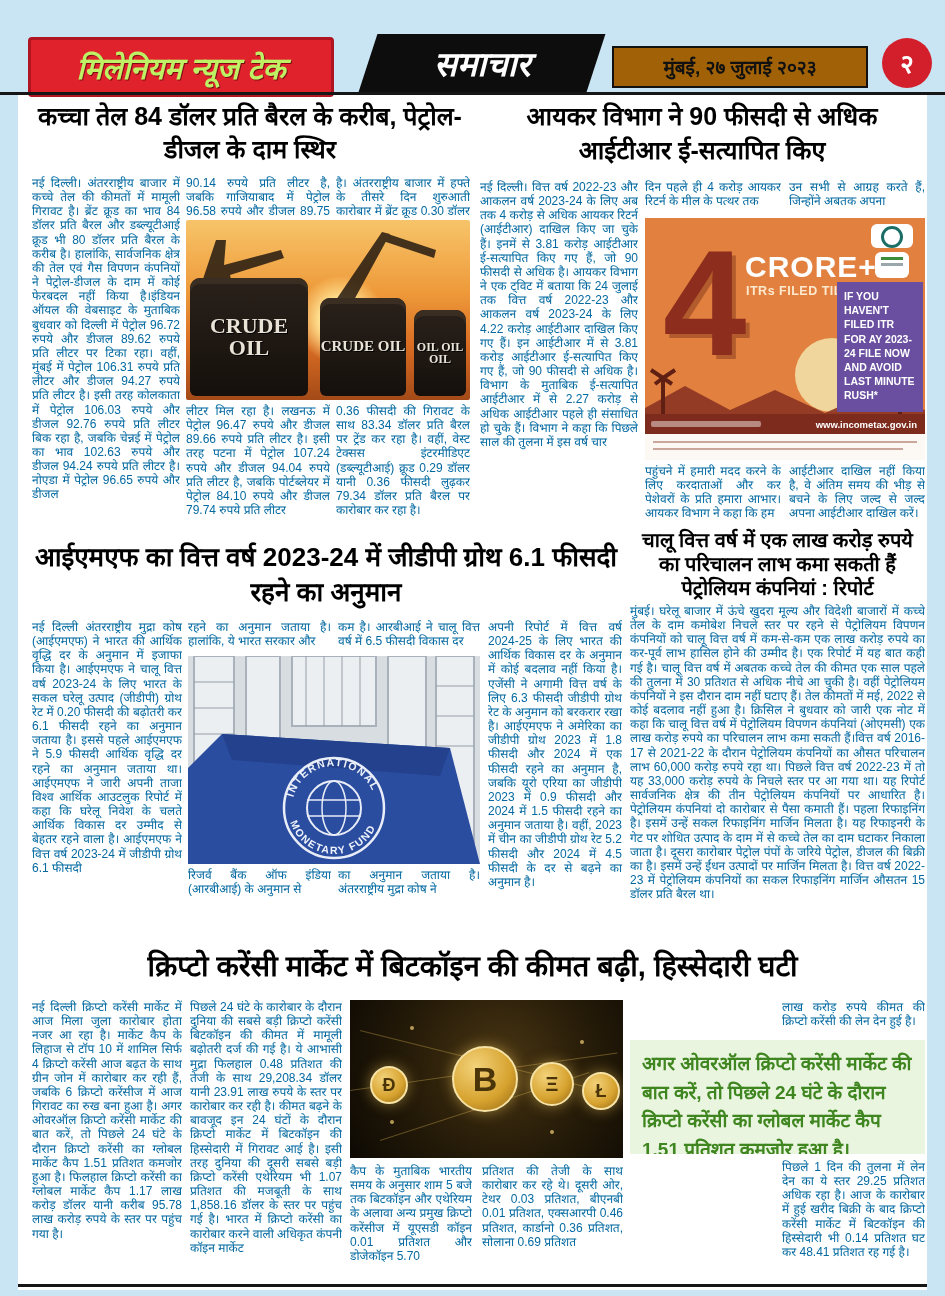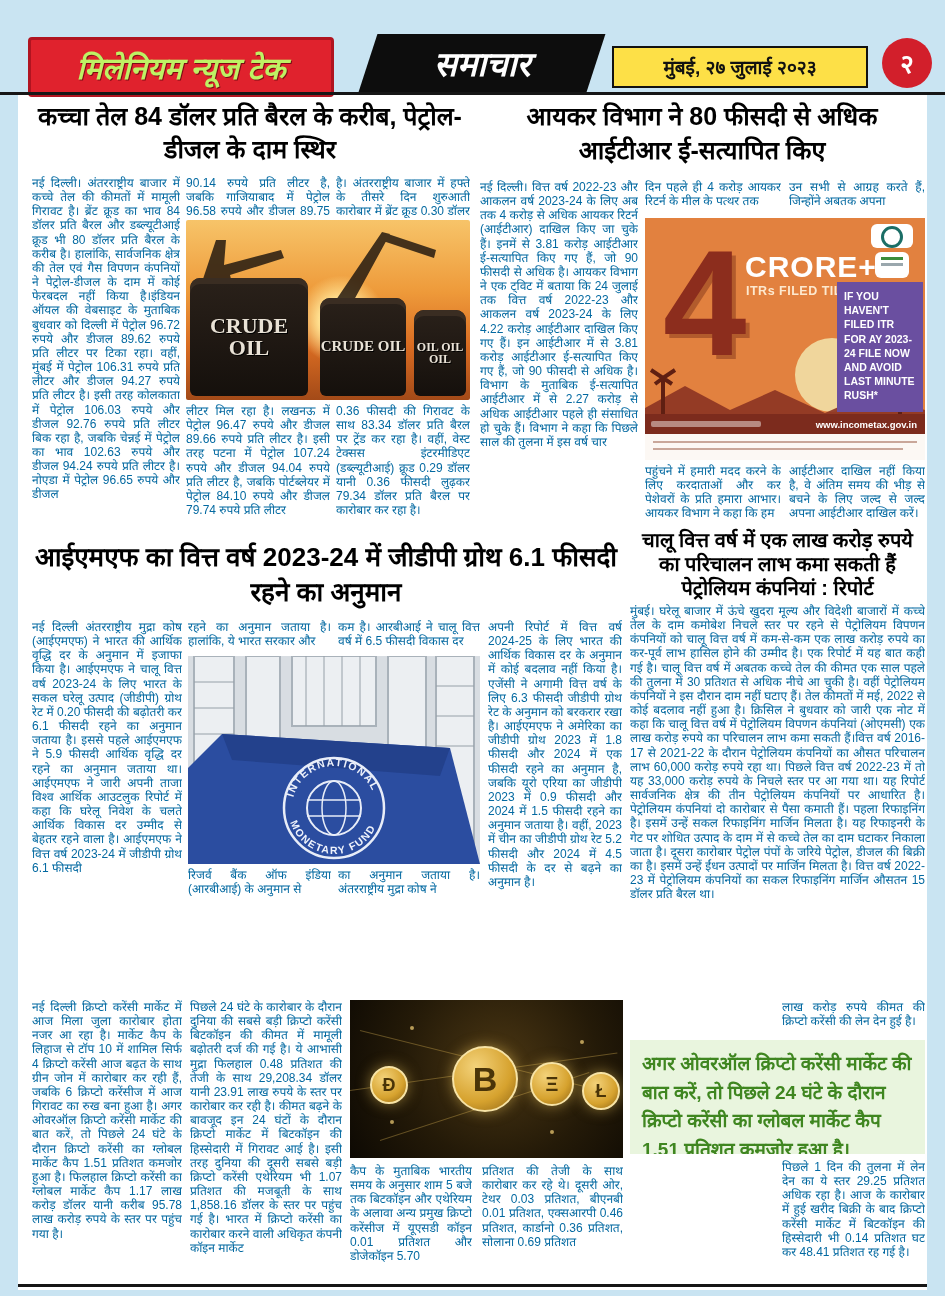--- a/index.html
+++ b/index.html
@@ -7,21 +7,21 @@
   .abs{position:absolute;}
   .paper{background:#ffffff;}
   .col{font-size:12px;line-height:1.18;text-align:justify;color:#0369a1;overflow:hidden;word-break:break-word;}
   .headline{font-weight:bold;color:#000;text-align:center;overflow:hidden;}
   .rule{background:#161616;}
   
   .brandbox{background:#e0222d;border:3px solid #b01420;border-radius:4px;display:flex;align-items:center;justify-content:center;}
   .brandbox span{color:#bef264;font-weight:bold;font-size:30px;font-style:italic;text-shadow:1px 1px 0 #7a0d14;}
   .sectionbox{background:#0d0d0d;transform:skewX(-18deg);display:flex;align-items:center;justify-content:center;}
   .sectionbox span{color:#fff;font-weight:bold;font-size:34px;font-style:italic;transform:skewX(18deg);}
-  .datebox{background:#fde047;border:2px solid #111;display:flex;align-items:center;justify-content:center;}
+  .datebox{background:#a16207;border:2px solid #111;display:flex;align-items:center;justify-content:center;}
   .datebox span{font-weight:bold;font-size:19px;color:#111;}
   .pagenum{background:#d21f2b;border-radius:50%;display:flex;align-items:center;justify-content:center;}
   .pagenum span{color:#fff;font-weight:bold;font-size:26px;}
   
   .oilimg{background:linear-gradient(180deg,#f7c469 0%,#ee9a3a 40%,#d96c22 70%,#a34a18 100%);overflow:hidden;border-radius:2px;}
   .sun{position:absolute;width:90px;height:90px;border-radius:50%;background:radial-gradient(circle,#fff7d8 0%,#ffdf8e 35%,rgba(255,200,90,0) 70%);}
   .barrel{position:absolute;background:linear-gradient(180deg,#2a211a,#15100c);border-radius:10px 10px 6px 6px;box-shadow:inset 0 6px 0 #3a2d22;display:flex;align-items:center;justify-content:center;}
   .barrel span{color:#e9e2d6;font-weight:bold;font-family:"Liberation Serif","DejaVu Serif",serif;text-align:center;line-height:1.02;text-shadow:1px 1px 0 #000;}
   
   .poster{background:#e2813f;overflow:hidden;}
@@ -81,21 +81,21 @@
       <span style="font-size:15px;">CRUDE OIL</span>
     </div>
     <div class="barrel" style="left:228px;top:90px;width:52px;height:86px;">
       <span style="font-size:12px;">OIL OIL OIL</span>
     </div>
   </div>
 
   <div class="abs col" style="left:186px;top:404px;width:144px;height:128px;">लीटर मिल रहा है। लखनऊ में पेट्रोल 96.47 रुपये और डीजल 89.66 रुपये प्रति लीटर है। इसी तरह पटना में पेट्रोल 107.24 रुपये और डीजल 94.04 रुपये प्रति लीटर है, जबकि पोर्टब्लेयर में पेट्रोल 84.10 रुपये और डीजल 79.74 रुपये प्रति लीटर</div>
   <div class="abs col" style="left:336px;top:404px;width:134px;height:128px;">0.36 फीसदी की गिरावट के साथ 83.34 डॉलर प्रति बैरल पर ट्रेंड कर रहा है। वहीं, वेस्ट टेक्सस इंटरमीडिएट (डब्ल्यूटीआई) क्रूड 0.29 डॉलर यानी 0.36 फीसदी लुढ़कर 79.34 डॉलर प्रति बैरल पर कारोबार कर रहा है।</div>
 
-  <div class="abs headline" style="left:478px;top:100px;width:448px;height:76px;font-size:25px;line-height:1.35;">आयकर विभाग ने 80 फीसदी से अधिक आईटीआर ई-सत्यापित किए</div>
+  <div class="abs headline" style="left:478px;top:100px;width:448px;height:76px;font-size:25px;line-height:1.35;">आयकर विभाग ने 90 फीसदी से अधिक आईटीआर ई-सत्यापित किए</div>
   <div class="abs col" style="left:480px;top:180px;width:158px;height:358px;">नई दिल्ली। वित्त वर्ष 2022-23 और आकलन वर्ष 2023-24 के लिए अब तक 4 करोड़ से अधिक आयकर रिटर्न (आईटीआर) दाखिल किए जा चुके हैं। इनमें से 3.81 करोड़ आईटीआर ई-सत्यापित किए गए हैं, जो 90 फीसदी से अधिक है। आयकर विभाग ने एक ट्विट में बताया कि 24 जुलाई तक वित्त वर्ष 2022-23 और आकलन वर्ष 2023-24 के लिए 4.22 करोड़ आईटीआर दाखिल किए गए हैं। इन आईटीआर में से 3.81 करोड़ आईटीआर ई-सत्यापित किए गए हैं, जो 90 फीसदी से अधिक है। विभाग के मुताबिक ई-सत्यापित आईटीआर में से 2.27 करोड़ से अधिक आईटीआर पहले ही संसाधित हो चुके हैं। विभाग ने कहा कि पिछले साल की तुलना में इस वर्ष चार</div>
   <div class="abs col" style="left:645px;top:180px;width:136px;height:34px;">दिन पहले ही 4 करोड़ आयकर रिटर्न के मील के पत्थर तक</div>
   <div class="abs col" style="left:789px;top:180px;width:136px;height:34px;">उन सभी से आग्रह करते हैं, जिन्होंने अबतक अपना</div>
 
   <div class="abs poster" style="left:645px;top:218px;width:280px;height:242px;">
     <div class="abs" style="left:150px;top:120px;width:74px;height:74px;border-radius:50%;background:#f0d69c;"></div>
     <svg class="abs" style="left:0;top:150px;" width="280" height="62" viewBox="0 0 280 62">
       <path d="M0 40 L40 18 L85 42 L130 22 L180 45 L225 25 L280 42 L280 62 L0 62 Z" fill="#8c3322" opacity="0.9"></path>
       <path d="M18 46 L18 10 M18 10 L6 2 M18 10 L30 2 M18 10 L10 16 M18 10 L27 16" stroke="#5f1f12" stroke-width="4" fill="none"></path>
       <path d="M255 48 L255 14 M255 14 L243 6 M255 14 L267 6 M255 14 L247 20 M255 14 L264 20" stroke="#5f1f12" stroke-width="4" fill="none"></path>
@@ -169,20 +169,21 @@
     </g>
   </svg>
 
   <div class="abs col" style="left:338px;top:868px;width:142px;height:44px;">का अनुमान जताया है। अंतरराष्ट्रीय मुद्रा कोष ने</div>
   <div class="abs col" style="left:188px;top:868px;width:143px;height:44px;">रिजर्व बैंक ऑफ इंडिया (आरबीआई) के अनुमान से</div>
   <div class="abs col" style="left:488px;top:620px;width:134px;height:330px;">अपनी रिपोर्ट में वित्त वर्ष 2024-25 के लिए भारत की आर्थिक विकास दर के अनुमान में कोई बदलाव नहीं किया है। एजेंसी ने अगामी वित्त वर्ष के लिए 6.3 फीसदी जीडीपी ग्रोथ रेट के अनुमान को बरकरार रखा है। आईएमएफ ने अमेरिका का जीडीपी ग्रोथ 2023 में 1.8 फीसदी और 2024 में एक फीसदी रहने का अनुमान है, जबकि यूरो एरिया का जीडीपी 2023 में 0.9 फीसदी और 2024 में 1.5 फीसदी रहने का अनुमान जताया है। वहीं, 2023 में चीन का जीडीपी ग्रोथ रेट 5.2 फीसदी और 2024 में 4.5 फीसदी के दर से बढ़ने का अनुमान है।</div>
 
   <div class="abs headline" style="left:630px;top:528px;width:295px;height:72px;font-size:20px;line-height:1.2;">चालू वित्त वर्ष में एक लाख करोड़ रुपये का परिचालन लाभ कमा सकती हैं पेट्रोलियम कंपनियां : रिपोर्ट</div>
   <div class="abs col" style="left:630px;top:604px;width:295px;height:344px;">मुंबई। घरेलू बाजार में ऊंचे खुदरा मूल्य और विदेशी बाजारों में कच्चे तेल के दाम कमोबेश निचले स्तर पर रहने से पेट्रोलियम विपणन कंपनियों को चालू वित्त वर्ष में कम-से-कम एक लाख करोड़ रुपये का कर-पूर्व लाभ हासिल होने की उम्मीद है। एक रिपोर्ट में यह बात कही गई है। चालू वित्त वर्ष में अबतक कच्चे तेल की कीमत एक साल पहले की तुलना में 30 प्रतिशत से अधिक नीचे आ चुकी है। वहीं पेट्रोलियम कंपनियों ने इस दौरान दाम नहीं घटाए हैं। तेल कीमतों में मई, 2022 से कोई बदलाव नहीं हुआ है। क्रिसिल ने बुधवार को जारी एक नोट में कहा कि चालू वित्त वर्ष में पेट्रोलियम विपणन कंपनियां (ओएमसी) एक लाख करोड़ रुपये का परिचालन लाभ कमा सकती हैं।वित्त वर्ष 2016-17 से 2021-22 के दौरान पेट्रोलियम कंपनियों का औसत परिचालन लाभ 60,000 करोड़ रुपये रहा था। पिछले वित्त वर्ष 2022-23 में तो यह 33,000 करोड़ रुपये के निचले स्तर पर आ गया था। यह रिपोर्ट सार्वजनिक क्षेत्र की तीन पेट्रोलियम कंपनियों पर आधारित है। पेट्रोलियम कंपनियां दो कारोबार से पैसा कमाती हैं। पहला रिफाइनिंग है। इसमें उन्हें सकल रिफाइनिंग मार्जिन मिलता है। यह रिफाइनरी के गेट पर शोधित उत्पाद के दाम में से कच्चे तेल का दाम घटाकर निकाला जाता है। दूसरा कारोबार पेट्रोल पंपों के जरिये पेट्रोल, डीजल की बिक्री का है। इसमें उन्हें ईंधन उत्पादों पर मार्जिन मिलता है। वित्त वर्ष 2022-23 में पेट्रोलियम कंपनियों का सकल रिफाइनिंग मार्जिन औसतन 15 डॉलर प्रति बैरल था।</div>
 
+  <div class="abs headline" style="left:25px;top:948px;width:895px;height:44px;font-size:29px;line-height:1.3;white-space:nowrap;">क्रिप्टो करेंसी मार्केट में बिटकॉइन की कीमत बढ़ी, हिस्सेदारी घटी</div>
   <div class="abs col" style="left:32px;top:1000px;width:150px;height:286px;">नई दिल्ली क्रिप्टो करेंसी मार्केट में आज मिला जुला कारोबार होता नजर आ रहा है। मार्केट कैप के लिहाज से टॉप 10 में शामिल सिर्फ 4 क्रिप्टो करेंसी आज बढ़त के साथ ग्रीन जोन में कारोबार कर रही हैं, जबकि 6 क्रिप्टो करेंसीज में आज गिरावट का रुख बना हुआ है। अगर ओवरऑल क्रिप्टो करेंसी मार्केट की बात करें, तो पिछले 24 घंटे के दौरान क्रिप्टो करेंसी का ग्लोबल मार्केट कैप 1.51 प्रतिशत कमजोर हुआ है। फिलहाल क्रिप्टो करेंसी का ग्लोबल मार्केट कैप 1.17 लाख करोड़ डॉलर यानी करीब 95.78 लाख करोड़ रुपये के स्तर पर पहुंच गया है।</div>
   <div class="abs col" style="left:190px;top:1000px;width:152px;height:286px;">पिछले 24 घंटे के कारोबार के दौरान दुनिया की सबसे बड़ी क्रिप्टो करेंसी बिटकॉइन की कीमत में मामूली बढ़ोतरी दर्ज की गई है। ये आभासी मुद्रा फिलहाल 0.48 प्रतिशत की तेजी के साथ 29,208.34 डॉलर यानी 23.91 लाख रुपये के स्तर पर कारोबार कर रही है। कीमत बढ़ने के बावजूद इन 24 घंटों के दौरान क्रिप्टो मार्केट में बिटकॉइन की हिस्सेदारी में गिरावट आई है। इसी तरह दुनिया की दूसरी सबसे बड़ी क्रिप्टो करेंसी एथेरियम भी 1.07 प्रतिशत की मजबूती के साथ 1,858.16 डॉलर के स्तर पर पहुंच गई है। भारत में क्रिप्टो करेंसी का कारोबार करने वाली अधिकृत कंपनी कॉइन मार्केट</div>
 
   <div class="abs cryptoimg" style="left:350px;top:1000px;width:273px;height:158px;">
     <div class="netline" style="left:10px;top:30px;width:250px;transform:rotate(14deg);"></div>
     <div class="netline" style="left:0;top:90px;width:270px;transform:rotate(-8deg);"></div>
     <div class="netline" style="left:30px;top:140px;width:220px;transform:rotate(-18deg);"></div>
     <div class="netdot" style="left:60px;top:26px;"></div>
     <div class="netdot" style="left:230px;top:40px;"></div>
     <div class="netdot" style="left:40px;top:120px;"></div>

